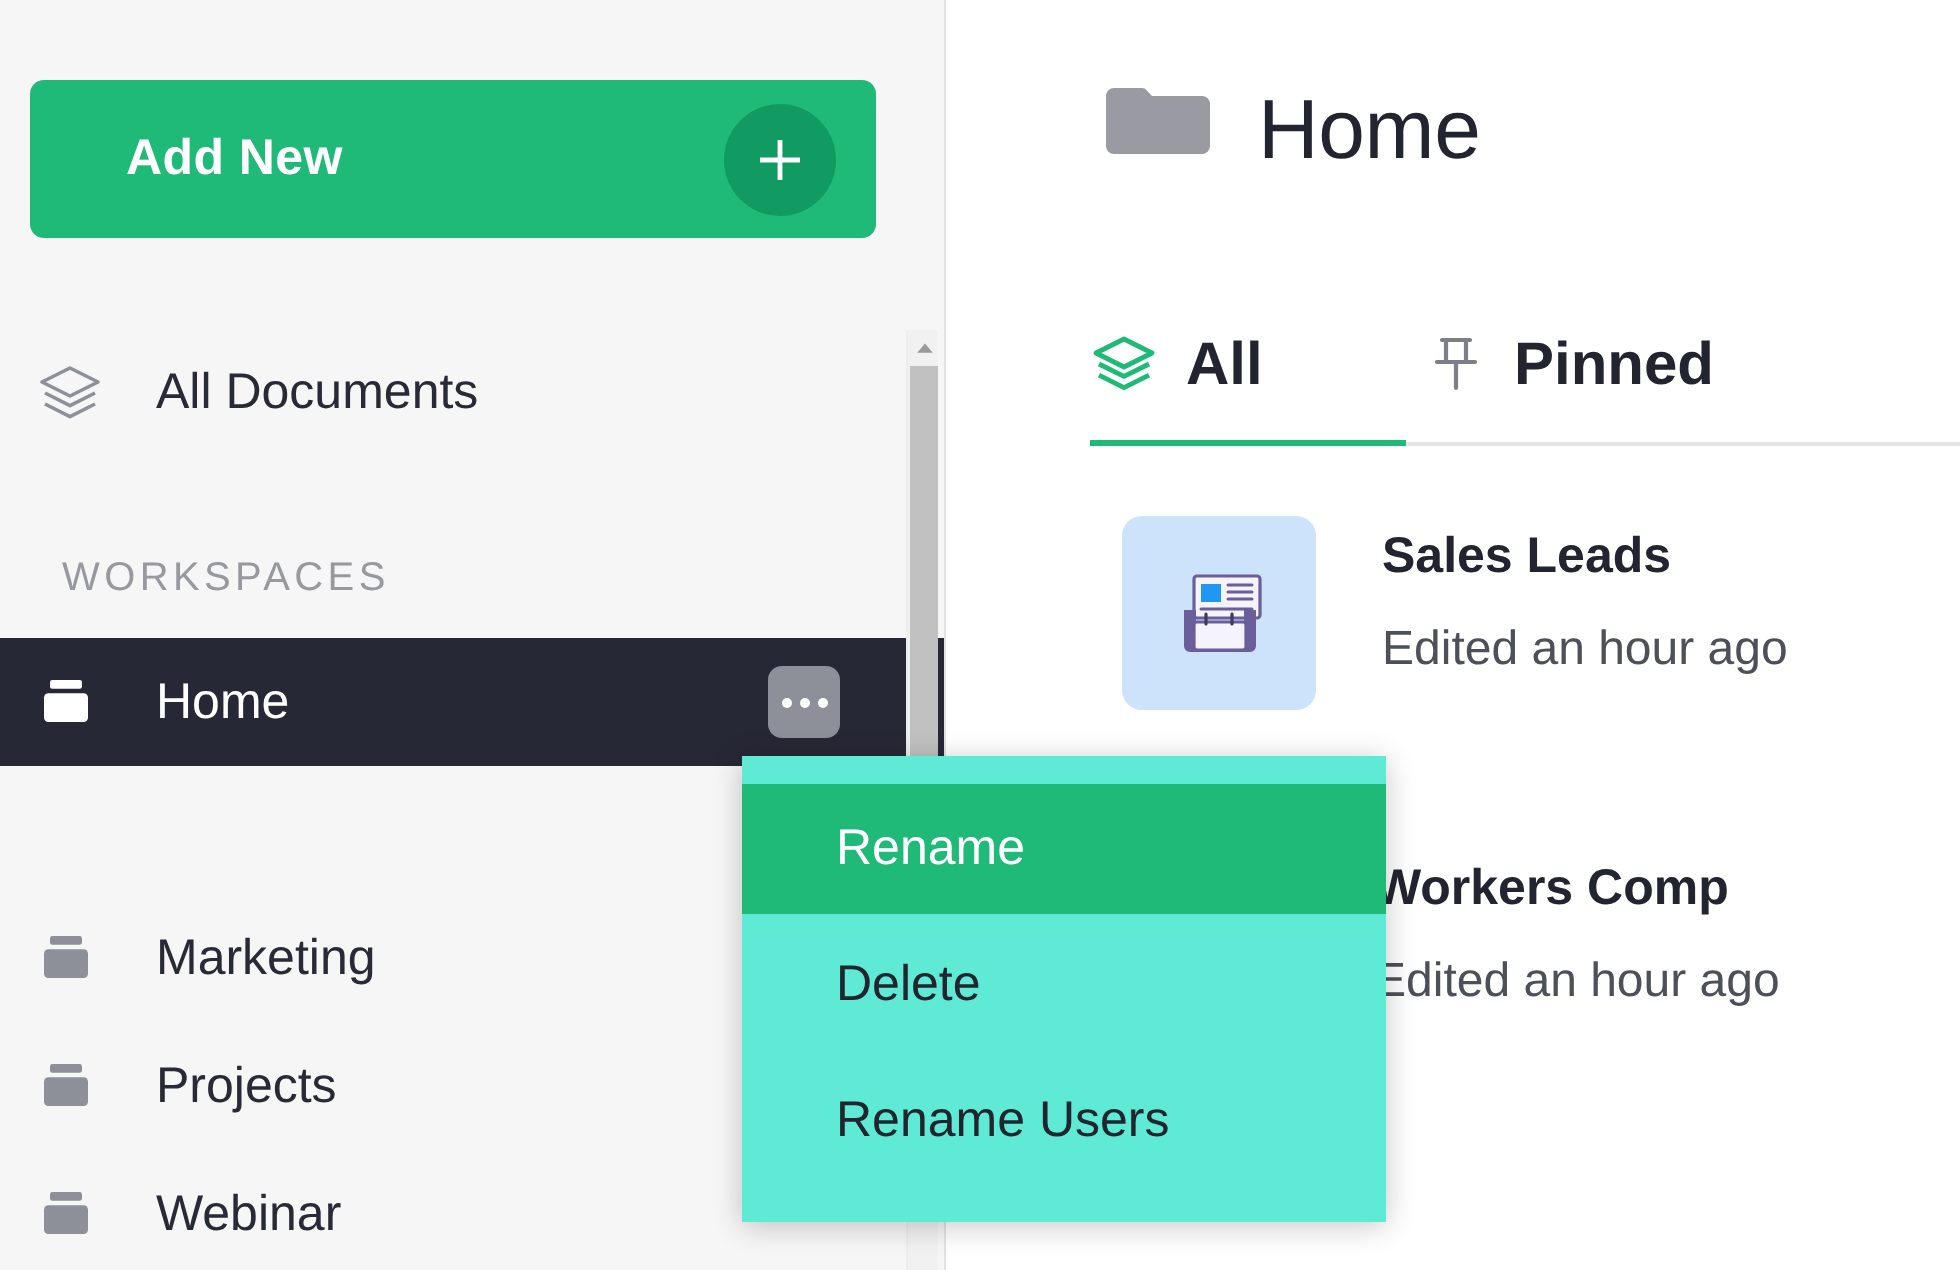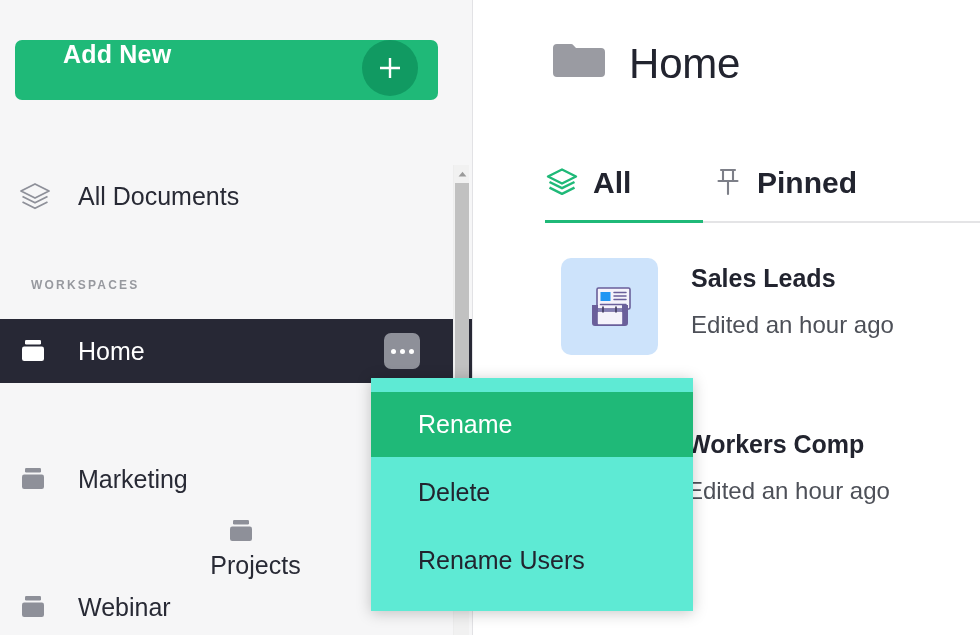--- a/index.html
+++ b/index.html
@@ -23,26 +23,27 @@
     height: 635px;
     background: #f6f6f7;
     border-right: 1px solid #e2e2e5;
     flex: 0 0 473px;
     overflow: hidden;
   }
 
   .add-new-btn {
     position: absolute;
     left: 15px; top: 40px;
-    width: 423px; height: 60px;
+    width: 423px; height: 79px;
     background: #1fb978;
     border-radius: 7px;
     border: none;
     cursor: pointer;
     display: flex;
+    align-items: center;
     padding: 0 20px 0 48px;
   }
   .add-new-label {
     color: #ffffff;
     font-size: 25px;
     font-weight: bold;
     letter-spacing: 0.2px;
     flex: 1;
     text-align: left;
   }
@@ -80,36 +81,36 @@
     color: #282a35;
     margin-left: 20px;
     font-weight: 400;
   }
 
   #all-documents-row { top: 164px; }
 
   .section-title {
     position: absolute;
     left: 31px; top: 278px;
-    font-size: 12px;
-    font-weight: bold;
+    font-size: 20px;
+    font-weight: normal;
     letter-spacing: 2.2px;
     color: #97999f;
   }
 
   .ws-row { height: 64px; }
   .ws-row.active {
     background: #272835;
   }
   .ws-row.active .nav-label { color: #ffffff; }
 
   #ws-home      { top: 319px; }
   #ws-hr        { top: 383px; }
   #ws-marketing { top: 447px; }
-  #ws-projects  { top: 511px; flex-direction: column; }
+  #ws-projects  { top: 511px; }
   #ws-webinar   { top: 575px; }
 
   .kebab-btn {
     position: absolute;
     right: 53px;
     top: 14px;
     width: 36px; height: 36px;
     background: #8e9099;
     border-radius: 7px;
     border: none;

